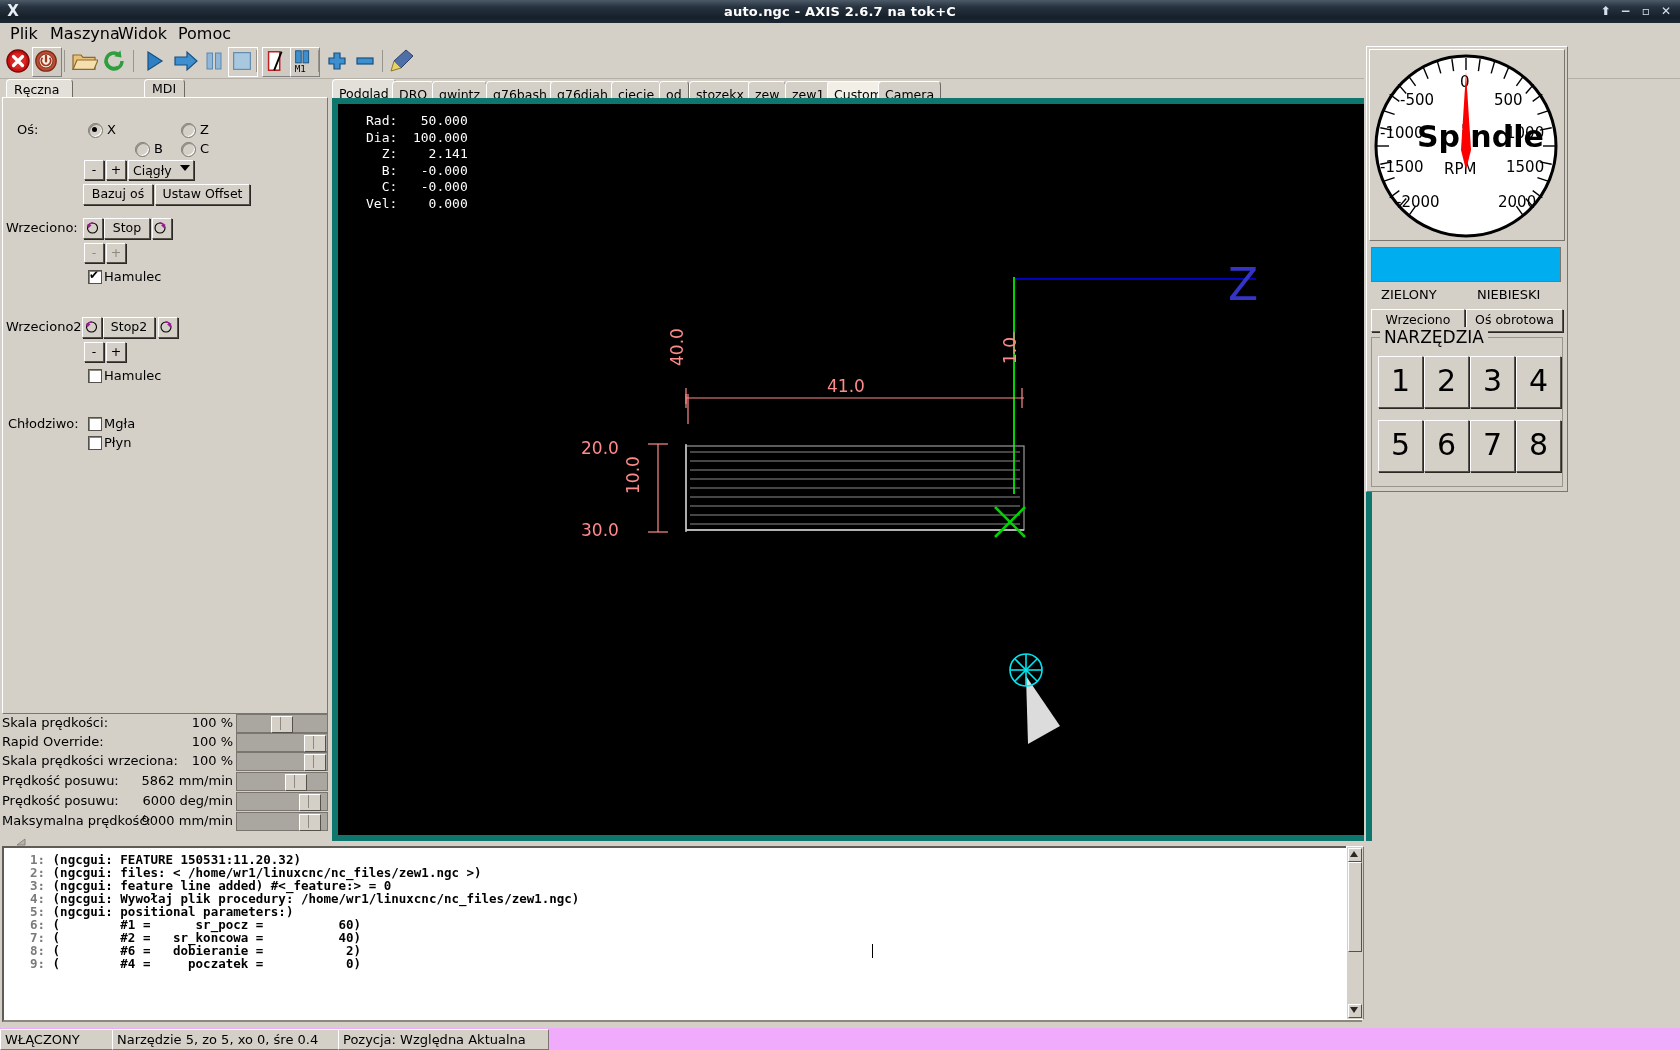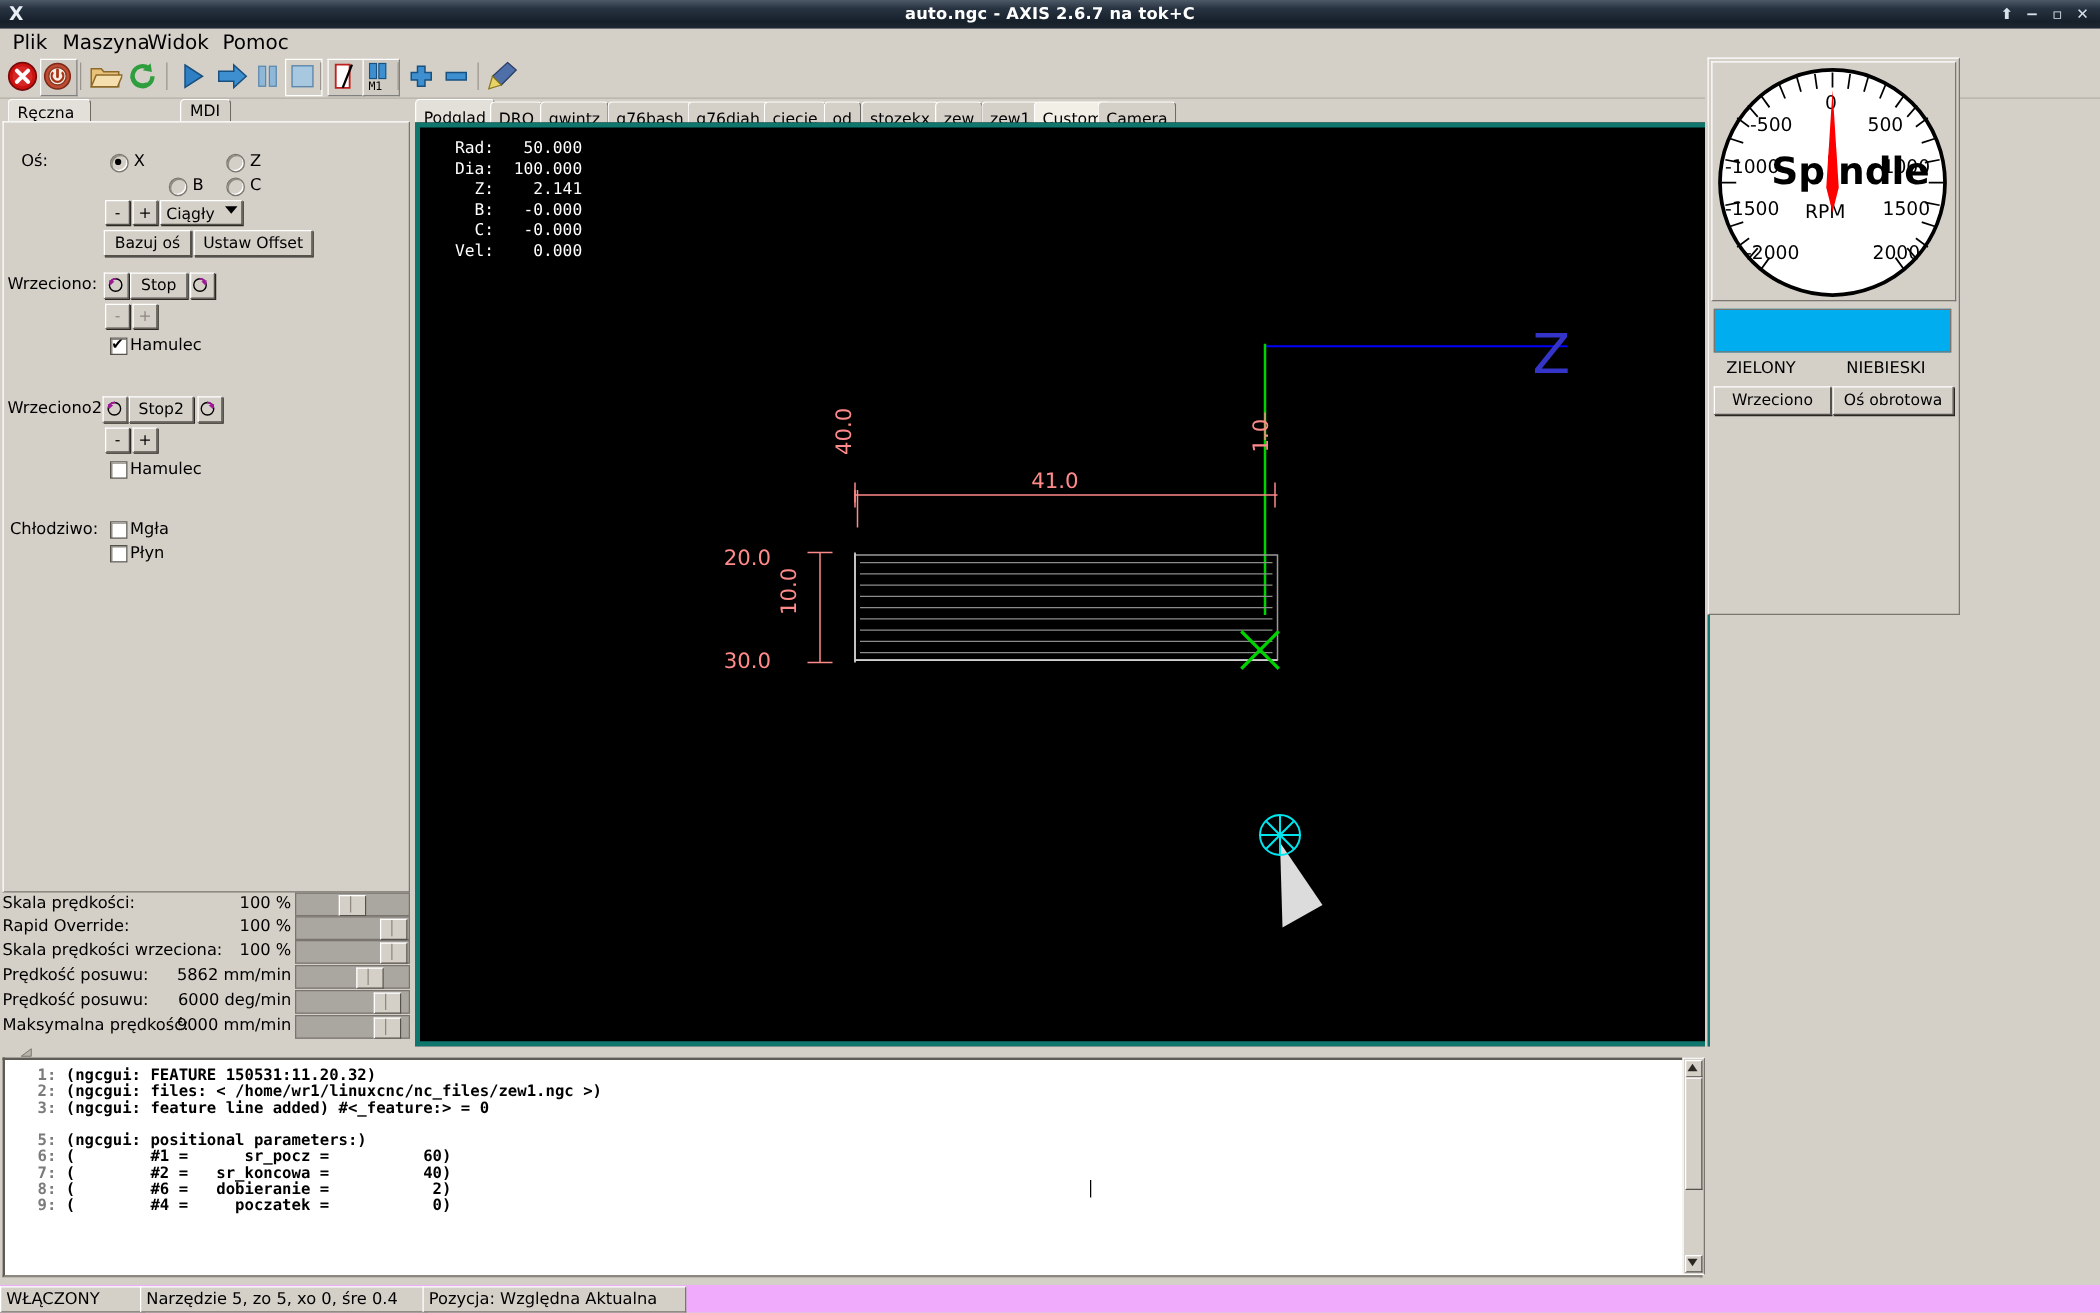--- a/index.html
+++ b/index.html
@@ -57,21 +57,21 @@
   .thumb{position:absolute;top:1px;width:20px;height:15px;background:#d4d0c8;border:1px solid #fff;border-right-color:#55514b;border-bottom-color:#55514b;}
   .thumb::after{content:"";position:absolute;left:8px;top:0px;width:1px;height:13px;background:#8d8980;}
 
   
   .prevwrap{position:absolute;left:330px;top:79px;width:1032px;height:752px;}
   .ptabrow{position:absolute;left:0;top:0;height:20px;}
   .ptab{position:absolute;top:2px;height:17px;line-height:17px;padding:4px 6px;font-size:12.5px;background:#d4d0c8;
         border:1px solid #fff;border-right-color:#6f6b64;border-bottom:none;border-top-left-radius:4px;border-top-right-radius:4px;}
   .ptab.active{top:0;height:19px;line-height:19px;background:#e3e0da;}
   .ptab.hl{background:#f2efe6;}
-  .canvas{position:absolute;left:2px;top:19px;width:1028px;height:731px;background:#000;border:4px solid #0f766e;overflow:hidden;}
+  .canvas{position:absolute;left:2px;top:19px;width:1028px;height:731px;background:#000;border:6px solid #0f766e;overflow:hidden;}
   .dro{position:absolute;left:28px;top:9px;font-family:"DejaVu Sans Mono","Liberation Mono",monospace;font-size:13px;color:#fff;line-height:16.6px;white-space:pre;}
 
   
   .rightpanel{position:absolute;left:1366px;top:46px;width:200px;height:444px;background:#d4d0c8;border:1px solid #fff;border-right-color:#7a766f;border-bottom-color:#7a766f;}
   .gaugebox{position:absolute;left:2px;top:2px;width:194px;height:190px;background:#d4d0c8;border:1px solid #fff;border-right-color:#7a766f;border-bottom-color:#7a766f;}
   .bluebar{position:absolute;left:4px;top:200px;width:188px;height:33px;background:#00aeef;border:1px solid #7a766f;}
   .colorlabels{position:absolute;left:4px;top:240px;width:190px;height:17px;}
   .colorlabels span{position:absolute;top:0;font-size:13px;}
   .rbtn{position:absolute;background:#d4d0c8;border:1px solid #fff;border-right-color:#55514b;border-bottom-color:#55514b;box-shadow:1px 1px 0 #2b2823;font-size:12.5px;text-align:center;}
   .toolgroup{position:absolute;left:4px;top:290px;width:190px;height:148px;border:1px solid #9a958c;}
@@ -493,32 +493,44 @@
     <div class="bluebar"></div>
 
     <div class="colorlabels">
       <span style="left:10px">ZIELONY</span>
       <span style="left:106px">NIEBIESKI</span>
     </div>
 
     <div class="rbtn" style="left:4px;top:262px;width:92px;height:21px;line-height:20px">Wrzeciono</div>
     <div class="rbtn" style="left:99px;top:262px;width:95px;height:21px;line-height:20px">Oś obrotowa</div>
 
+    <div class="toolgroup">
+      <span class="gtitle">NARZĘDZIA</span>
+      <div class="toolbtn" style="left:6px;top:18px">1</div>
+      <div class="toolbtn" style="left:52px;top:18px">2</div>
+      <div class="toolbtn" style="left:98px;top:18px">3</div>
+      <div class="toolbtn" style="left:144px;top:18px">4</div>
+      <div class="toolbtn" style="left:6px;top:82px">5</div>
+      <div class="toolbtn" style="left:52px;top:82px">6</div>
+      <div class="toolbtn" style="left:98px;top:82px">7</div>
+      <div class="toolbtn" style="left:144px;top:82px">8</div>
+    </div>
   </div>
 
   <div class="gcodewrap">
     <div class="gripper">
       <svg width="10" height="8" viewBox="0 0 10 8">
           <path d="M1 7 L9 7 L9 1 Z" fill="#b8b4ac" stroke="#7a766f" stroke-width=".8"></path>
         </svg>
     </div>
     <div class="gcodebox">
       <div class="gline" style="top:4px;left:26px"><span class="num">1:</span> <span>(ngcgui: FEATURE 150531:11.20.32)</span></div>
       <div class="gline" style="top:17px;left:26px"><span class="num">2:</span> <span>(ngcgui: files: &lt; /home/wr1/linuxcnc/nc_files/zew1.ngc &gt;)</span></div>
       <div class="gline" style="top:30px;left:26px"><span class="num">3:</span> <span>(ngcgui: feature line added) #&lt;_feature:&gt; = 0</span></div>
+      <div class="gline" style="top:43px;left:26px"><span class="num">4:</span> <span>(ngcgui: Wywołaj plik procedury: /home/wr1/linuxcnc/nc_files/zew1.ngc)</span></div>
       <div class="gline" style="top:56px;left:26px"><span class="num">5:</span> <span>(ngcgui: positional parameters:)</span></div>
       <div class="gline" style="top:69px;left:26px"><span class="num">6:</span> <span>(        #1 =      sr_pocz =          60)</span></div>
       <div class="gline" style="top:82px;left:26px"><span class="num">7:</span> <span>(        #2 =   sr_koncowa =          40)</span></div>
       <div class="gline" style="top:95px;left:26px"><span class="num">8:</span> <span>(        #6 =   dobieranie =           2)</span></div>
       <div class="gline" style="top:108px;left:26px"><span class="num">9:</span> <span>(        #4 =     poczatek =           0)</span></div>
       <div class="caret" style="left:868px;top:96px"></div>
     </div>
     <div class="vscroll">
       <div class="vsarrow" style="top:1px">
         <svg width="10" height="10" viewBox="0 0 10 10">

